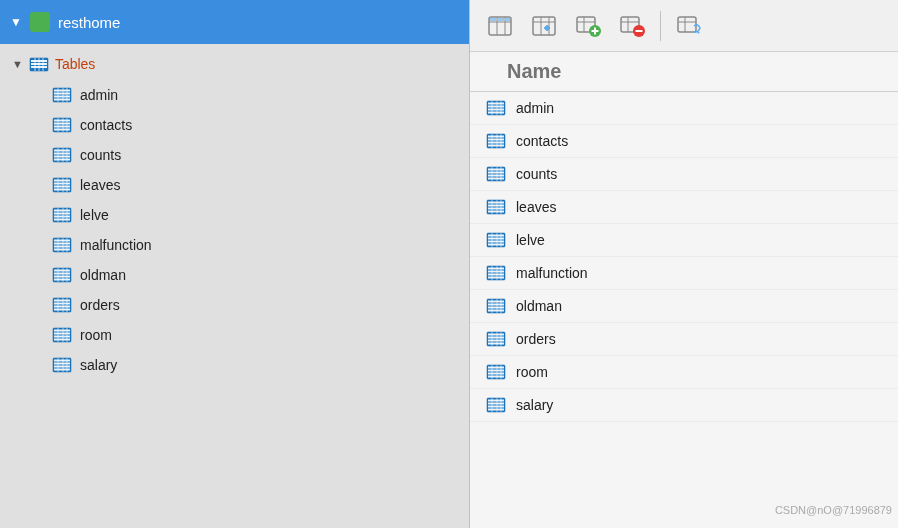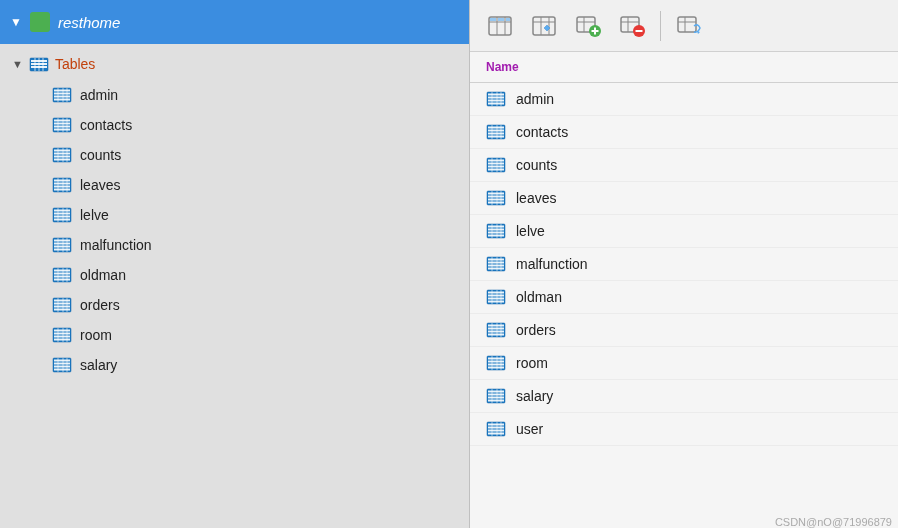--- a/index.html
+++ b/index.html
@@ -45,21 +45,20 @@
       background: #4caf50;
       border-radius: 3px;
       display: inline-block;
       flex-shrink: 0;
     }
 
     .db-title {
       color: white;
       font-size: 15px;
       font-weight: 500;
-      font-style: italic;
     }
 
     .tree-body {
       flex: 1;
       overflow-y: auto;
       padding-top: 4px;
     }
 
     .tables-row {
       display: flex;
@@ -137,23 +136,24 @@
 
     .col-header {
       display: flex;
       align-items: center;
       padding: 8px 16px;
       border-bottom: 1px solid #d0d0d0;
       background: #f5f5f5;
     }
 
     .col-header-text {
-      font-size: 12px;
-      color: #a21caf;
+      font-size: 20px;
+      color: #737373;
       font-weight: 600;
+      margin-left: 21px;
     }
 
     .right-row {
       display: flex;
       align-items: center;
       gap: 10px;
       padding: 6px 16px;
       border-bottom: 1px solid #ebebeb;
       cursor: pointer;
     }
@@ -166,21 +166,21 @@
     
     .tbl-svg {
       width: 20px;
       height: 20px;
       flex-shrink: 0;
     }
 
     
     .watermark {
       position: absolute;
-      bottom: 0;
+      bottom: 12px;
       right: 6px;
       font-size: 11px;
       color: #aaa;
       pointer-events: none;
       z-index: 10;
     }
   </style>
 </head>
 <body>
 
@@ -529,30 +529,17 @@
       <rect x="2" y="4.5" width="16" height="2" fill="white" opacity="0.9"></rect>
       <rect x="2" y="7.5" width="16" height="2" fill="white" opacity="0.9"></rect>
       <rect x="2" y="10.5" width="16" height="2" fill="white" opacity="0.9"></rect>
       <rect x="2" y="13.5" width="16" height="2" fill="white" opacity="0.9"></rect>
       <line x1="6" y1="3" x2="6" y2="17" stroke="white" stroke-width="0.8" opacity="0.7"></line>
       <line x1="11" y1="3" x2="11" y2="17" stroke="white" stroke-width="0.8" opacity="0.7"></line>
       <line x1="15" y1="3" x2="15" y2="17" stroke="white" stroke-width="0.8" opacity="0.7"></line>
     </svg>
           <span class="item-label">salary</span>
         </div>
-        <div class="right-row">
-          <svg class="tbl-svg" viewBox="0 0 20 20">
-      <rect x="1" y="3" width="18" height="14" rx="1" fill="#1a78c2" stroke="#1565a8" stroke-width="0.5"></rect>
-      <rect x="2" y="4.5" width="16" height="2" fill="white" opacity="0.9"></rect>
-      <rect x="2" y="7.5" width="16" height="2" fill="white" opacity="0.9"></rect>
-      <rect x="2" y="10.5" width="16" height="2" fill="white" opacity="0.9"></rect>
-      <rect x="2" y="13.5" width="16" height="2" fill="white" opacity="0.9"></rect>
-      <line x1="6" y1="3" x2="6" y2="17" stroke="white" stroke-width="0.8" opacity="0.7"></line>
-      <line x1="11" y1="3" x2="11" y2="17" stroke="white" stroke-width="0.8" opacity="0.7"></line>
-      <line x1="15" y1="3" x2="15" y2="17" stroke="white" stroke-width="0.8" opacity="0.7"></line>
-    </svg>
-          <span class="item-label">user</span>
-        </div>
       </div>
   </div>
 
   <div class="watermark">CSDN@nO@71996879</div>
 </div>
 
 </body></html>

